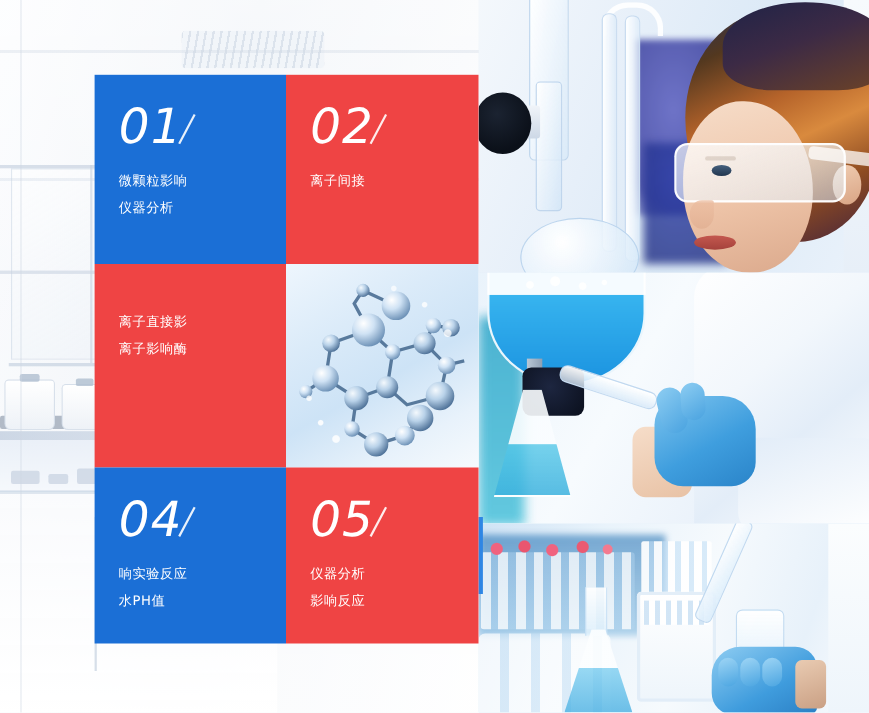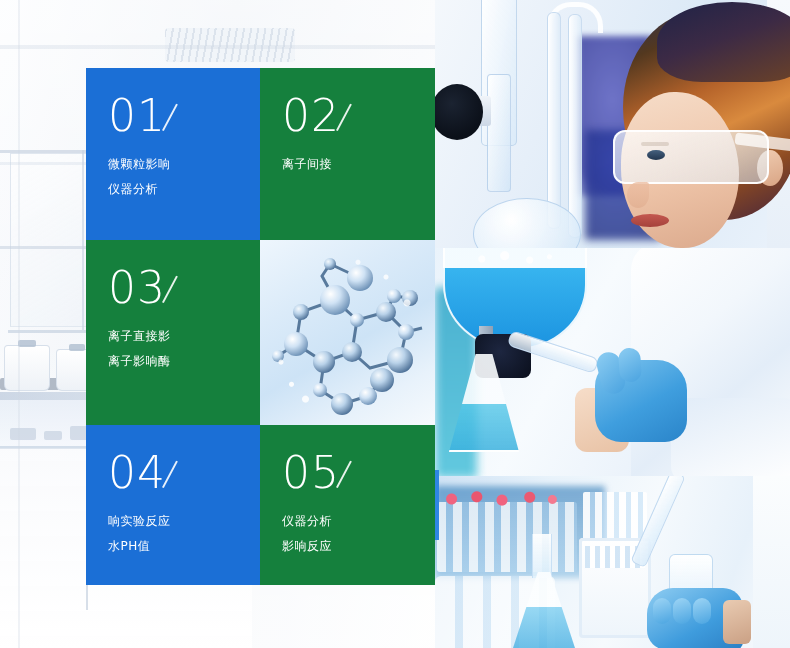--- a/index.html
+++ b/index.html
@@ -226,26 +226,27 @@
 
   
   .grid{
     position:absolute;left:86px;top:68px;width:349px;height:517px;
     display:grid;
     grid-template-columns:174px 175px;
     grid-template-rows:172px 185px 160px;
   }
   .cell{position:relative;overflow:hidden;}
   .cell.dark{background:#1b6fd6;}
-  .cell.light{background:#15803d;}
+  .cell.light{background:#ef4444;}
   .cell-inner{position:absolute;left:22px;top:26px;right:12px;}
   .num{
     font-size:44px;line-height:1;font-weight:300;color:#ffffff;
     letter-spacing:1px;display:inline-block;position:relative;
     font-family:"DejaVu Sans","Liberation Sans",sans-serif;
+    font-style:italic;
   }
   .slash{
     display:inline-block;width:26px;height:30px;position:relative;vertical-align:top;margin-left:2px;
   }
   .slash::before{
     content:"";position:absolute;left:8px;top:10px;width:1.5px;height:30px;
     background:rgba(255,255,255,.9);transform:rotate(28deg);transform-origin:top center;
   }
   .lines{margin-top:14px;}
   .line{
@@ -408,23 +409,20 @@
           <span class="num">02</span><span class="slash"></span>
         </div>
         <div class="lines">
           <div class="line">离子间接</div>
         </div>
       </div>
     </div>
 
     <div class="cell light">
       <div class="cell-inner">
-        <div>
-          <span class="num">03</span><span class="slash"></span>
-        </div>
         <div class="lines">
           <div class="line">离子直接影</div>
           <div class="line">离子影响酶</div>
         </div>
       </div>
     </div>
 
     <div class="cell mol">
       <svg viewBox="0 0 175 185" preserveAspectRatio="none">
         <defs>

